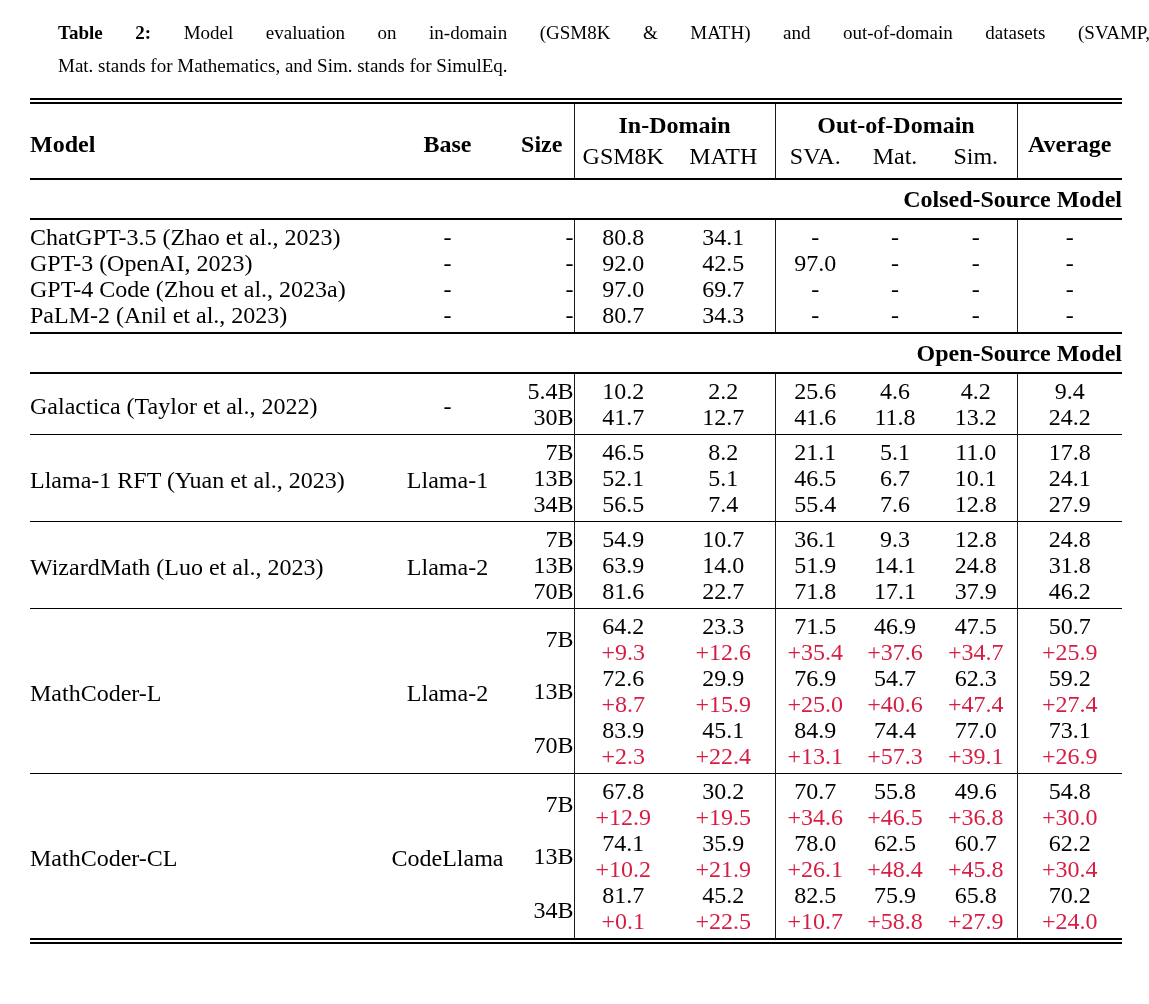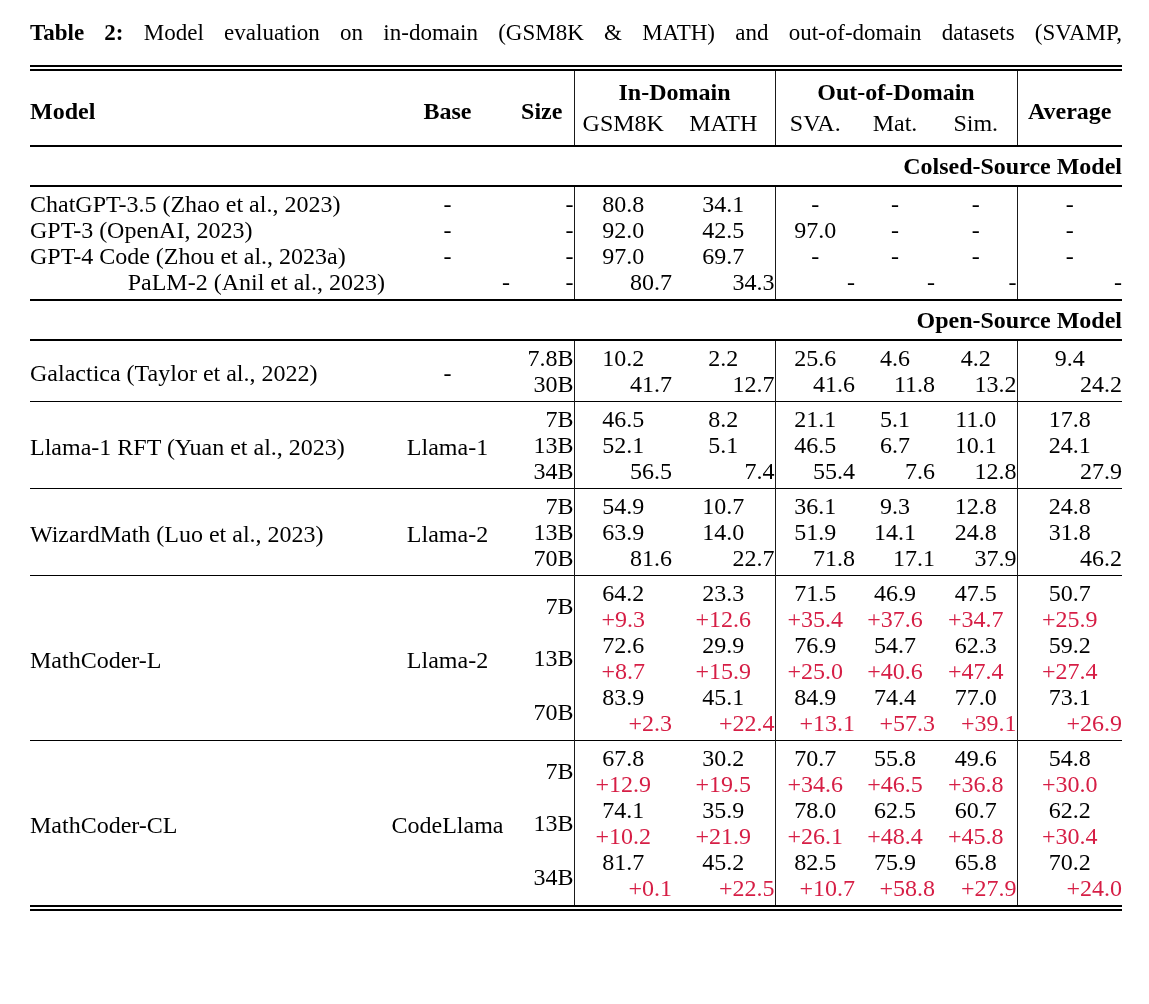--- a/index.html
+++ b/index.html
@@ -1,48 +1,49 @@
 <!DOCTYPE html>
 <html style="--delta-red: #d61e45; --plus-red: #ee1b2d;"><head>
 <meta charset="utf-8">
 <style>
   html,body{margin:0;padding:0;background:#ffffff;}
   body{width:1149px;height:1004px;font-family:"Liberation Serif","DejaVu Serif",serif;color:#000;}
   .page{padding:16px 28px 0 30px;}
   
-  .caption{width:1092px;font-size:23px;line-height:33px;}
+  .caption{width:1092px;font-size:19px;line-height:33px;margin-left:28px;}
   .cap-line{text-align:justify;text-align-last:justify;white-space:normal;}
   .cap-line.last{text-align:left;text-align-last:left;}
   .bold{font-weight:bold;}
   .plus{color:var(--plus-red,#ee1b2d);}
   
   table.t{border-collapse:collapse;width:1092px;margin-top:16px;table-layout:fixed;
           border-top:6px double #000;border-bottom:6px double #000;font-size:24px;}
   .t td,.t th{padding:2px 0;line-height:22px;font-weight:normal;vertical-align:middle;}
   .t .b{font-weight:bold;}
   .l{text-align:left;padding-left:6px;}
   .c{text-align:center;}
   .r{text-align:right;padding-right:12px;}
   .vl{border-left:1.5px solid #1a1a1a;}
   tr.hd1 th{padding-top:8px;line-height:27px;}
   tr.hd2 th{padding-bottom:8px;line-height:27px;}
   tr.sec td{border-top:2px solid #000;border-bottom:2px solid #000;
             font-weight:bold;text-align:right;height:34px;padding:2px 0;}
   tr.gs td{border-top:1.5px solid #000;}
   tr.pt>td{padding-top:6px;margin-left:36px;}
-  tr.pb>td{padding-bottom:6px;text-align:right;}
+  tr.pb>td{padding-bottom:6px;}
   .red{color:var(--delta-red,#d61e45);font-weight:bold;}
 </style>
 </head>
 <body>
 
 <div class="page">
 
   <div class="caption">
     <div class="cap-line"><span class="bold">Table 2:</span><span> Model evaluation on in-domain (GSM8K &amp; MATH) and out-of-domain datasets (SVAMP,</span></div>
+    <div class="cap-line last"><span>Mat. stands for Mathematics, and Sim. stands for SimulEq.</span></div>
   </div>
 
   <table class="t">
     <colgroup>
       <col style="width:355px">
         <col style="width:125px">
         <col style="width:64px">
       <col style="width:98px">
         <col style="width:103px">
       <col style="width:80px">
@@ -117,21 +118,21 @@
       <td class="c vl">-</td>
     </tr>
 
     <tr class="sec">
       <td colspan="9">Open-Source Model</td>
     </tr>
 
     <tr class="pt">
       <td rowspan="2" class="l">Galactica (Taylor et al., 2022)</td>
       <td rowspan="2" class="c">-</td>
-      <td class="r">7.8B</td>
+      <td class="r">5.4B</td>
       <td class="c vl">10.2</td>
       <td class="c">2.2</td>
       <td class="c vl">25.6</td>
       <td class="c">4.6</td>
       <td class="c">4.2</td>
       <td class="c vl">9.4</td>
     </tr>
     <tr class="pb">
       <td class="r">30B</td>
       <td class="c vl">41.7</td>

